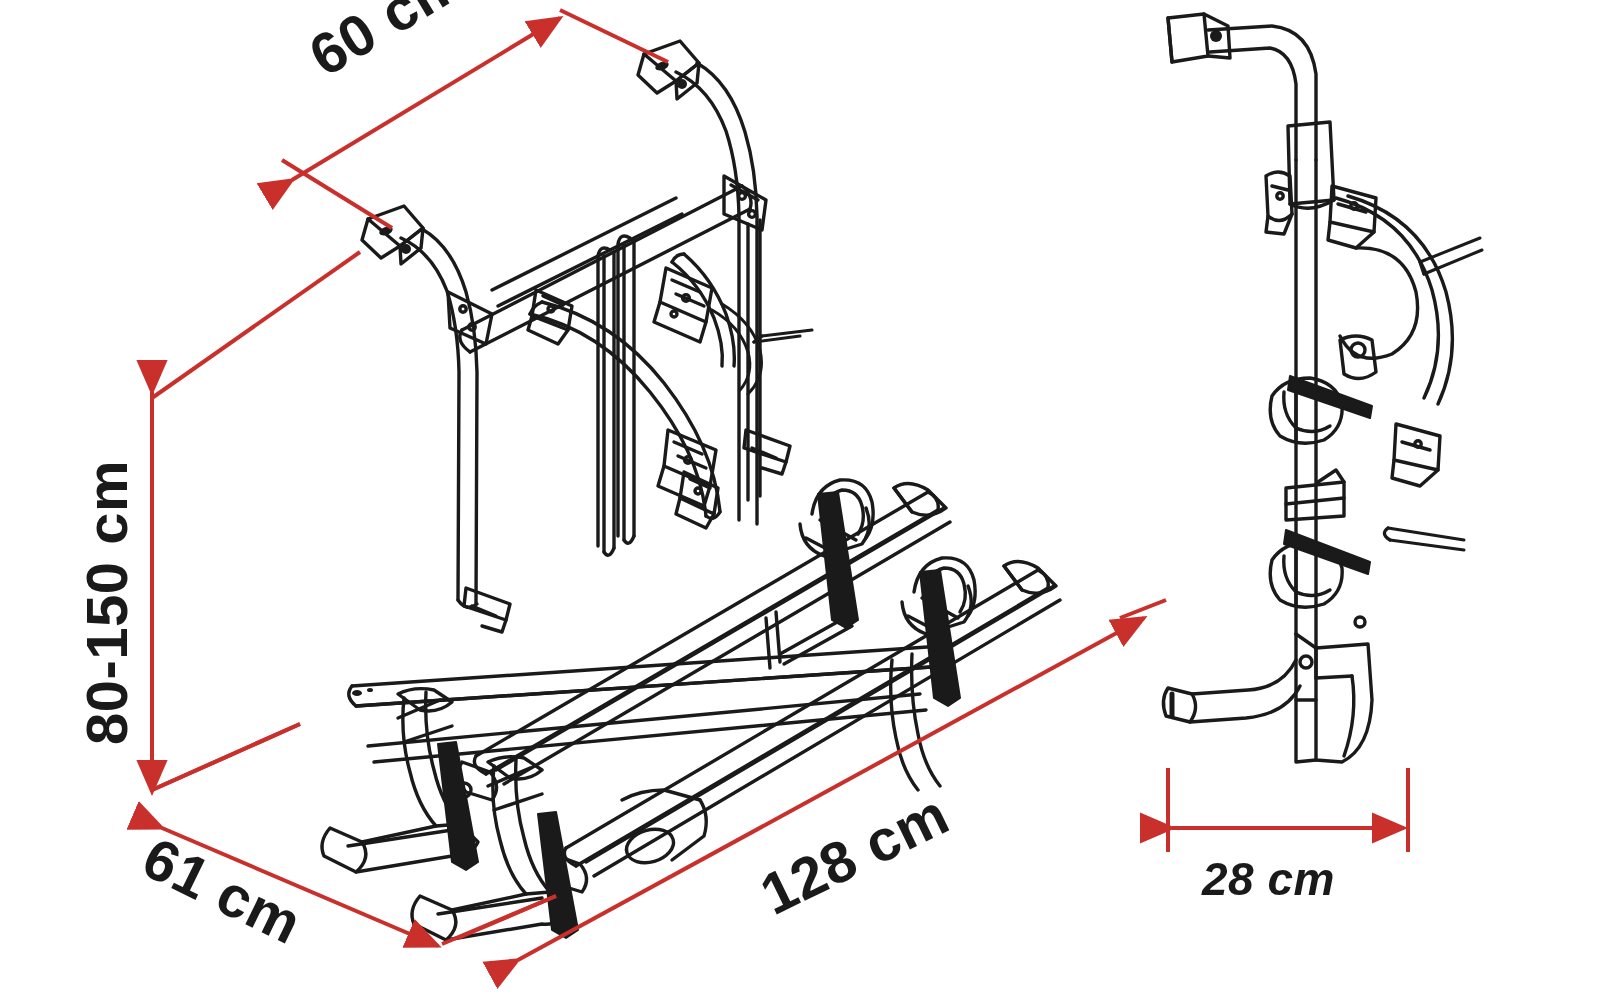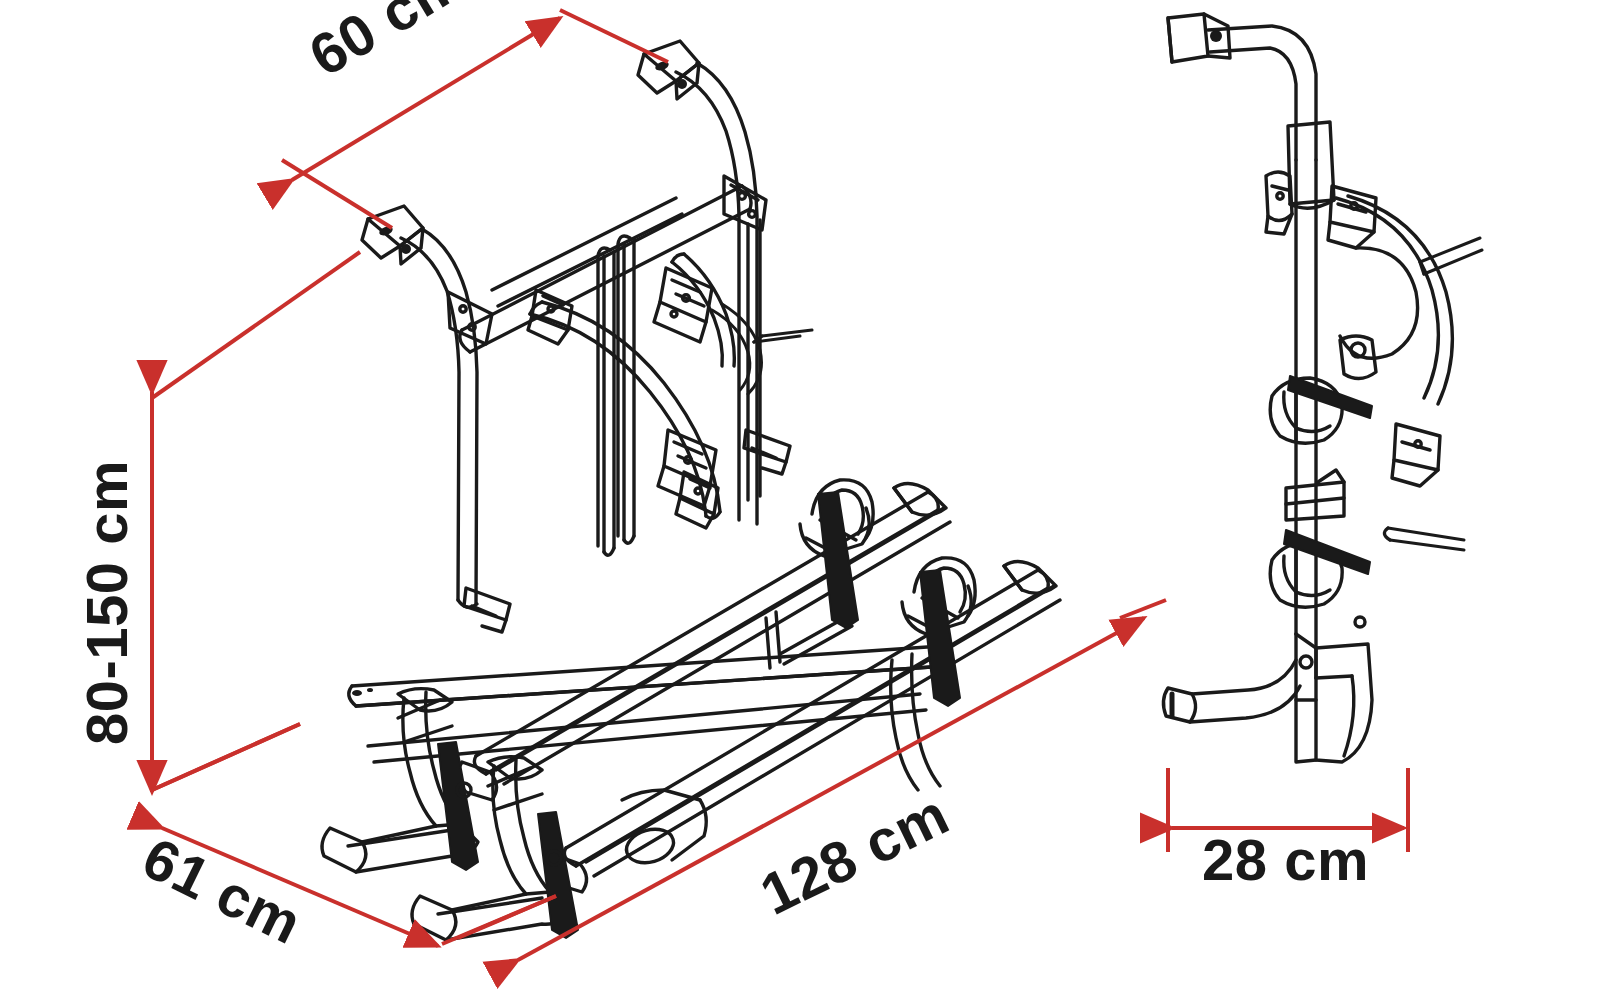--- a/index.html
+++ b/index.html
@@ -34,21 +34,21 @@
     color: #1a1a1a;
     white-space: nowrap;
     letter-spacing: 0.5px;
     line-height: 1;
     user-select: none;
   }
   #label-60    { left: 300px; top:  36px; font-size: 58px; transform: rotate(-31deg); transform-origin: left top; }
   #label-80150 { left:  78px; top: 745px; font-size: 58px; transform: rotate(-90deg); transform-origin: left top; }
   #label-61    { left: 160px; top: 828px; font-size: 58px; transform: rotate(26deg);  transform-origin: left top; }
   #label-128   { left: 752px; top: 872px; font-size: 58px; transform: rotate(-26deg); transform-origin: left top; }
-  #label-28    { left: 1202px; top: 831px; font-size: 58px; }
+  #label-28    { left: 1202px; top: 856px; font-size: 46px; font-style: italic; }
 </style>
 </head>
 <body>
 
 <div id="stage">
 
   <svg id="drawing" viewBox="0 0 1600 1000">
     <defs>
       <marker id="ah" markerWidth="9" markerHeight="9" refX="8" refY="4.5" orient="auto" markerUnits="strokeWidth">
         <path d="M0,0.6 L9,4.5 L0,8.4 Z" fill="#c9302c"></path>

